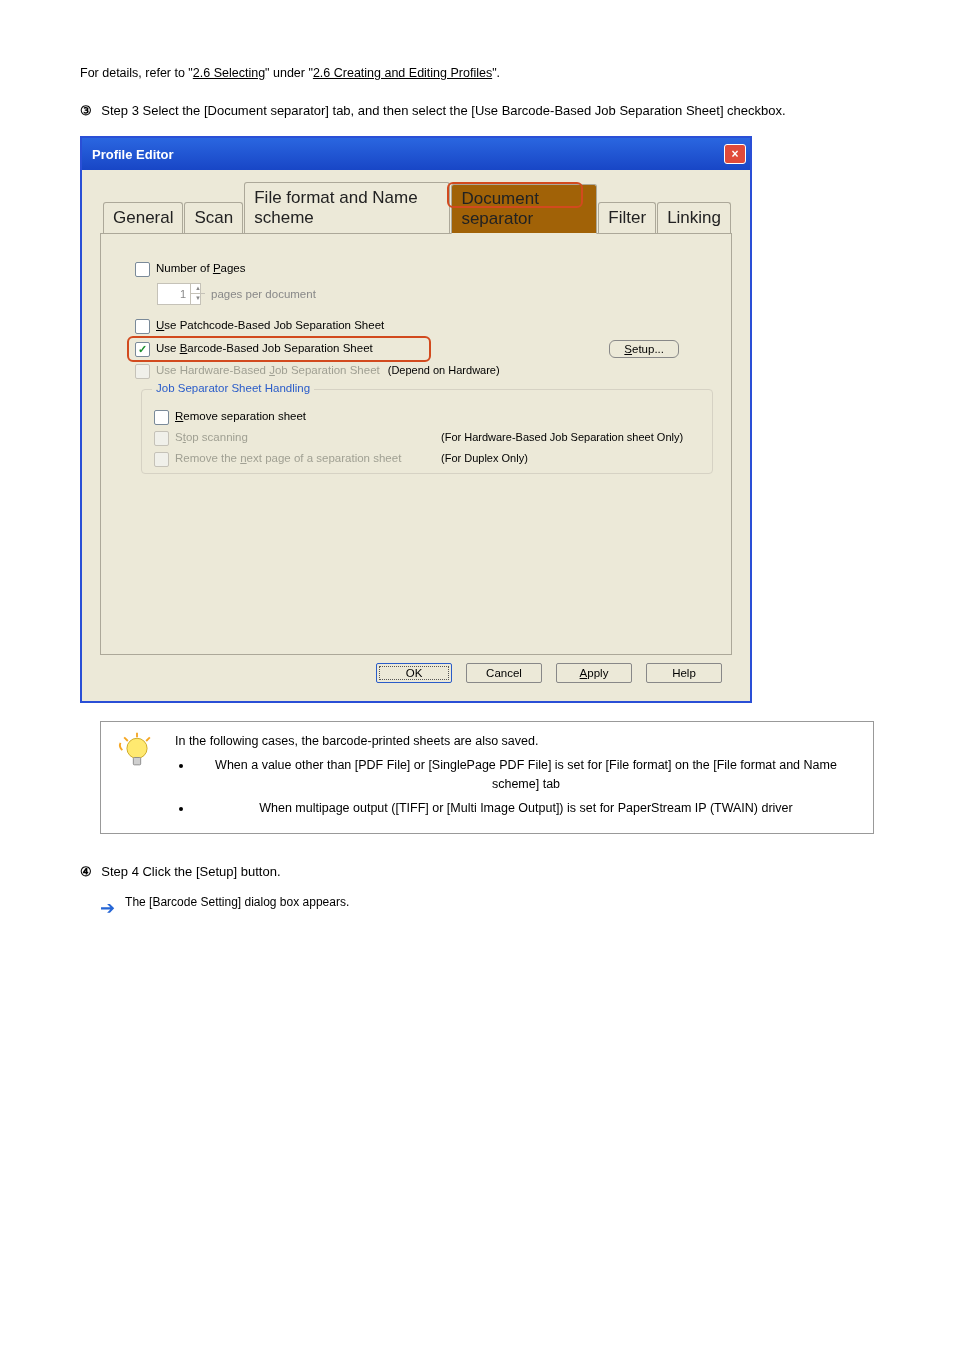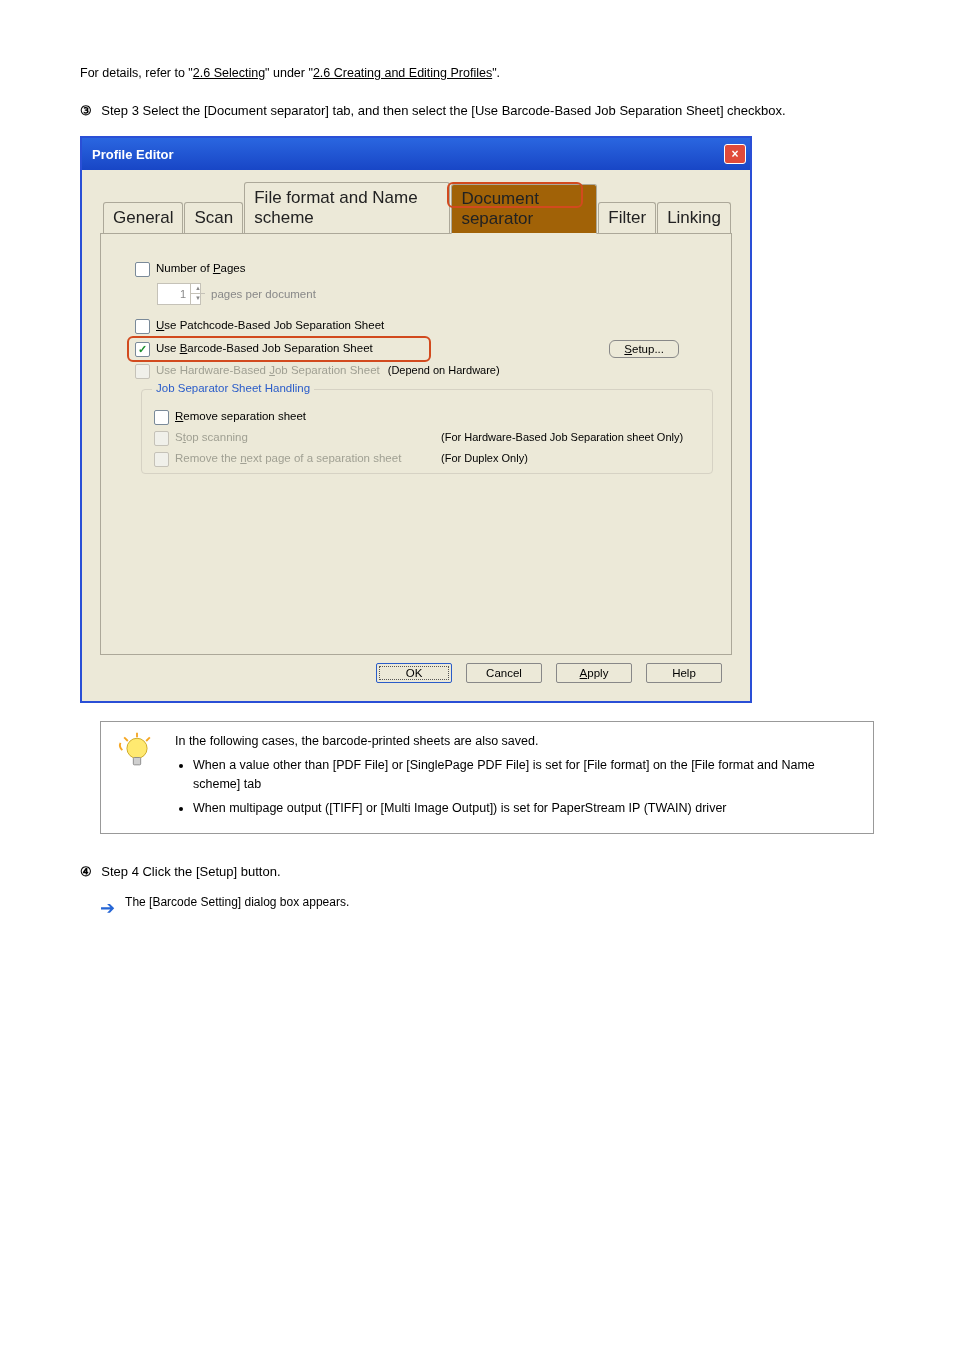--- a/index.html
+++ b/index.html
@@ -39,21 +39,21 @@
   .fieldset{border:1px solid #d6d2c4;border-radius:4px;margin:10px 0 0 6px;padding:14px 12px 0 12px;position:relative;}
   .legend{position:absolute;top:-8px;left:10px;background:#ece9d8;padding:0 4px;color:#2a5cc9;font-size:11.5px;}
   .btn-row{display:flex;justify-content:flex-end;gap:14px;padding:8px 10px 10px 0;}
   .btn{border:1px solid #888;background:#ece9d8;width:76px;padding:3px 0;text-align:center;border-radius:2px;font-size:11.5px;}
   .btn.default{outline:1px dotted #555;outline-offset:-4px;border:1px solid #2a5cc9;}
   .hintbox{margin:10px 80px 0 100px;border:1px solid #999;padding:10px 14px 10px 14px;position:relative;font-size:12.5px;line-height:1.45;}
   .bulb{position:absolute;left:14px;top:8px;}
   .bulb svg{width:44px;height:44px;}
   .hintbox .content{margin-left:60px;}
   .hintbox ul{margin:6px 0 2px 0;padding-left:18px;}
-  .hintbox li{margin:6px 0;}
+  .hintbox li{margin:6px 0;text-align:center;}
   .step4{margin:30px 0 0 80px;display:flex;align-items:flex-start;font-size:13px;}
   .arrow-right{margin-top:12px;color:#2666d6;font-size:18px;margin-right:10px;}
   .smallref{margin:6px 0 0 100px;font-size:12px;}
   .bold{font-weight:bold;}
   .mn{text-decoration:underline;}
 </style>
 </head>
 <body>
 <div class="page">
 

